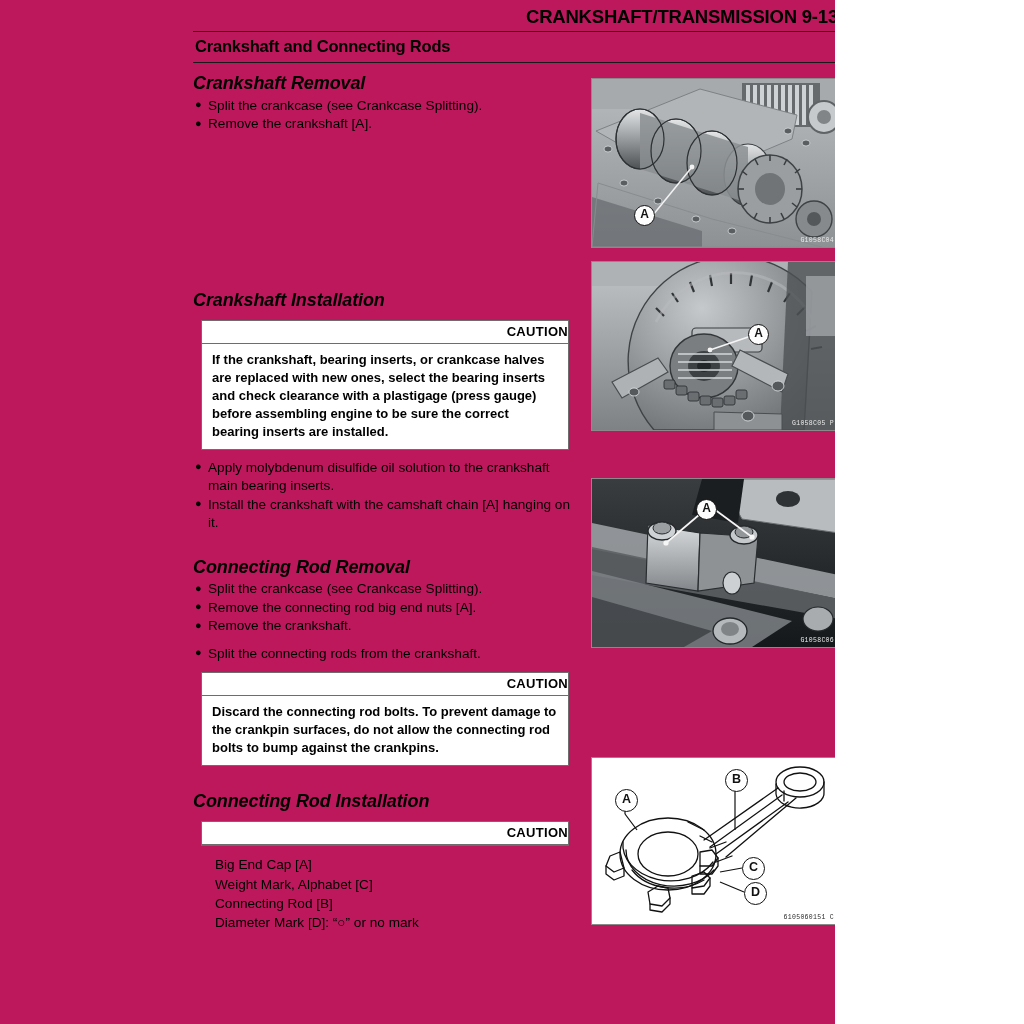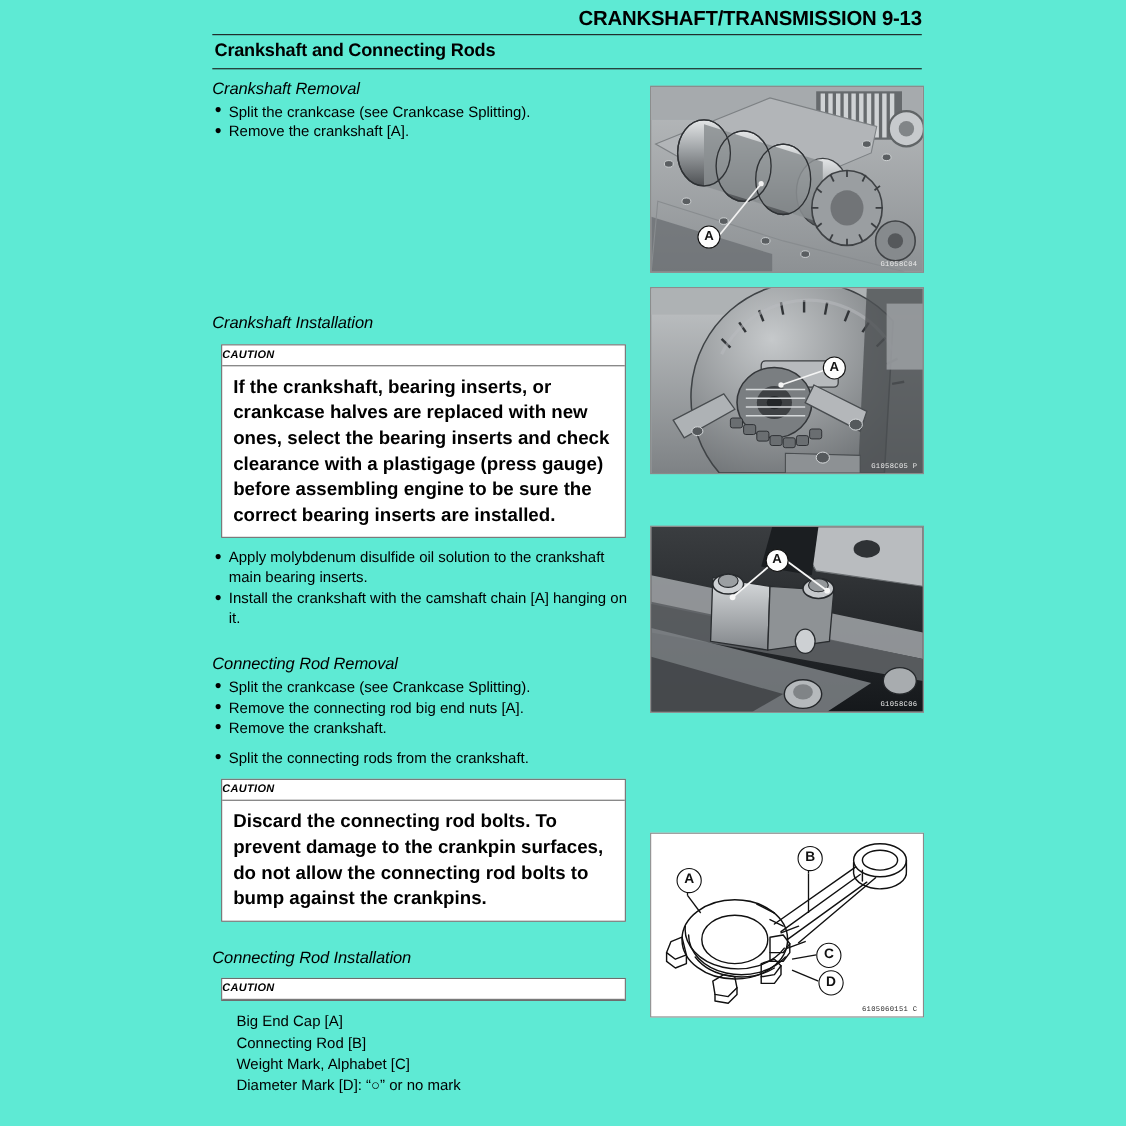--- a/index.html
+++ b/index.html
@@ -2,23 +2,23 @@
 <html><head>
 <meta charset="utf-8">
 <style>
   html, body {
     margin: 0;
     padding: 0;
     background: #ffffff;
   }
   .page {
     position: relative;
-    width: 1024px;
+    width: 835px;
     height: 1024px;
-    background: #5eead4;
+    background: #be185d;
     overflow: hidden;
     font-family: "Liberation Sans", sans-serif;
     color: #000000;
   }
 
   
   .page-header {
     position: absolute;
     left: 193px;
     top: 6px;
@@ -48,22 +48,22 @@
 
   
   .col-left {
     position: absolute;
     left: 193px;
     top: 72px;
     width: 385px;
   }
 
   .heading {
-    font-size: 15px;
-    font-weight: normal;
+    font-size: 18px;
+    font-weight: bold;
     font-style: italic;
     letter-spacing: -0.1px;
     margin: 0 0 2px 0;
     line-height: 1.25;
   }
   .gap-before { margin-top: 24px; }
 
   ul.bullets {
     list-style: none;
     margin: 0;
@@ -86,30 +86,29 @@
 
   
   .caution {
     border: 1.4px solid #6d6d6d;
     margin: 9px 0 0 8px;
     width: 368px;
     box-sizing: border-box;
     background: #fff;
   }
   .caution-head {
-    text-align: left;
-    font-size: 10px;
+    text-align: right;
+    font-size: 13px;
     font-weight: bold;
     padding: 3px 0 4px 0;
     border-bottom: 1.4px solid #6d6d6d;
     letter-spacing: 0.3px;
-    font-style: italic;
   }
   .caution-body {
-    font-size: 17px;
+    font-size: 13px;
     font-weight: bold;
     line-height: 1.38;
     padding: 7px 10px 8px 10px;
     text-align: justify;
     text-justify: inter-word;
   }
   .caution-body p { margin: 0; }
   .caution-body p:last-child { text-align: left; }
 
   
@@ -239,22 +238,22 @@
     </div>
 
     <div class="heading gap-before">Connecting Rod Installation</div>
 
     <div class="caution">
       <div class="caution-head">CAUTION</div>
     </div>
 
     <div class="marklist">
       <div>Big End Cap [A]</div>
+      <div>Weight Mark, Alphabet [C]</div>
       <div>Connecting Rod [B]</div>
-      <div>Weight Mark, Alphabet [C]</div>
       <div>Diameter Mark [D]: “○” or no mark</div>
     </div>
 
   </div>
 
   <div class="fig fig-photo" style="left:591px; top:78px; width:247px; height:168px;">
     <svg viewBox="0 0 247 168" preserveAspectRatio="none">
       <defs>
         <linearGradient id="pg1" x1="0" y1="0" x2="0" y2="1">
           <stop offset="0" stop-color="#b9bcbe"></stop>

